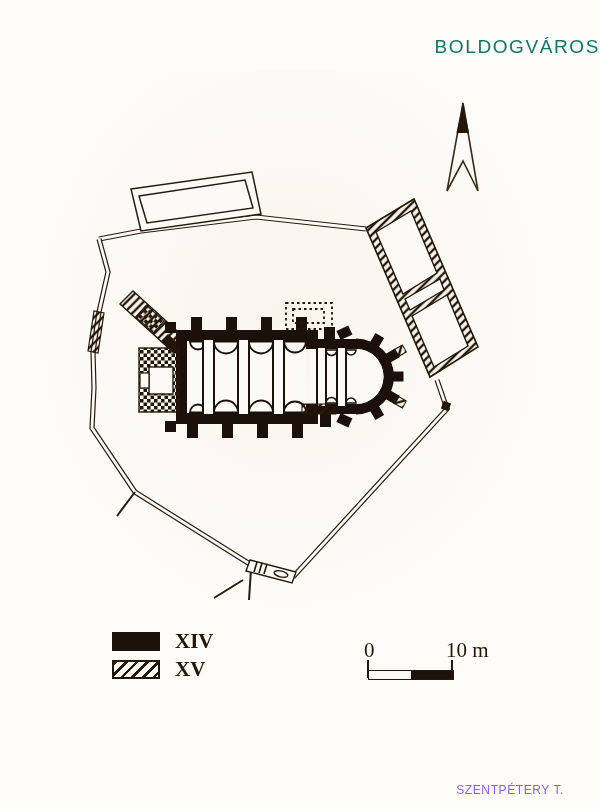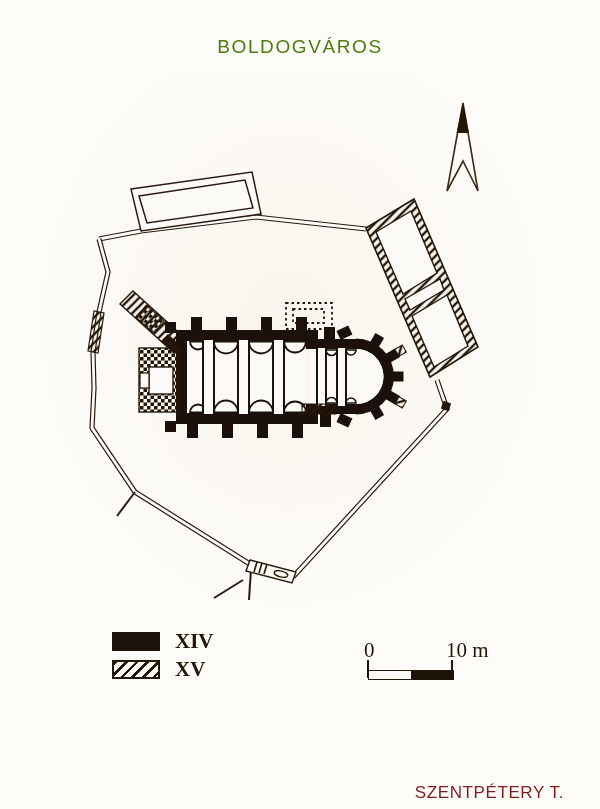--- a/index.html
+++ b/index.html
@@ -11,23 +11,23 @@
     overflow:hidden;
   }
   .page{position:absolute;inset:0;}
   .scan-tint{
     position:absolute;left:20px;top:70px;width:540px;height:560px;
     background:radial-gradient(ellipse at 50% 45%, #f8f3ea 0%, rgba(253,252,249,0) 72%);
     opacity:.8;pointer-events:none;
   }
   .title{
     position:absolute;top:36px;left:0;width:600px;
-    text-align:center;
+    text-align:right;
     font-size:19px;letter-spacing:1.6px;
-    color:#4d7c0f;font-weight:400;
+    color:#0f766e;font-weight:400;
   }
   svg.plan{position:absolute;left:0;top:0;}
   
   .legend{position:absolute;left:112px;top:632px;}
   .legend-row{display:flex;align-items:center;height:18px;margin-bottom:10px;font-weight:bold;}
   .swatch{width:44px;height:15px;margin-right:15px;flex:0 0 auto;background:#fcfaf6;}
   .s-solid{background:#1d1209;border:2px solid #1d1209;}
   .s-hatch{
     border:2px solid #241708;
     background-image:repeating-linear-gradient(135deg,#241708 0 2.6px,rgba(0,0,0,0) 2.6px 7.5px);
@@ -55,21 +55,21 @@
     position:absolute;left:8px;top:32px;width:84px;height:8px;
     border:1.6px solid #241708;background:#fcfaf6;
   }
   .bar-black{position:absolute;right:0;top:0;width:50%;height:100%;background:#1d1209;}
   .tick{position:absolute;width:1.8px;height:18px;background:#241708;top:22px;}
   .tick-left{left:7.2px;}
   .tick-right{left:91px;}
   
   .attribution{
     position:absolute;right:36px;top:783px;
-    font-size:17px;letter-spacing:.6px;color:#7f1d1d;
+    font-size:12px;letter-spacing:.6px;color:#8b5cf6;
   }
 </style>
 </head>
 <body>
 
 <div class="page">
 
   <div class="scan-tint"></div>
 
   <div class="title">BOLDOGVÁROS</div>

